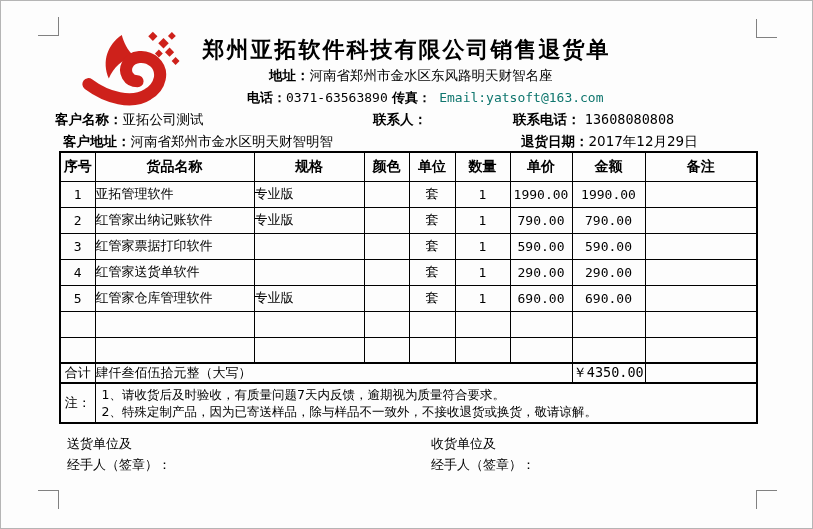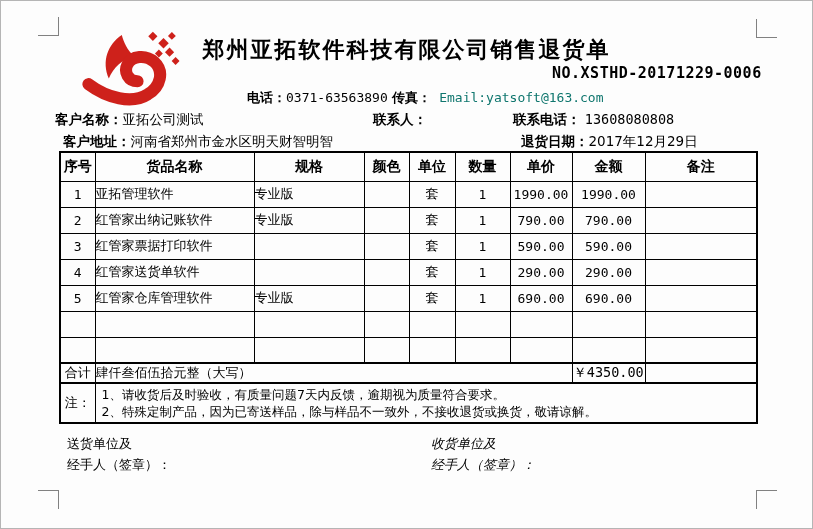--- a/index.html
+++ b/index.html
@@ -47,21 +47,21 @@
   thead th { height:29px; font-size:14px; font-weight:bold; }
   .cell-left { text-align:left; }
   .row-total td { border-top:2px solid #000; height:19px; }
   .row-note td { border-top:2px solid #000; height:38px; }
   .note-content { text-align:left; padding:2px 6px; font-size:12.5px; line-height:17px; white-space:normal; }
   .note-line { white-space:nowrap; }
   .total-amt { font-size:13.5px; }
 
   .sig { position:absolute; top:432px; font-size:13px; line-height:21px; }
   .sig-left { left:66px; }
-  .sig-right { left:430px;font-style:italic; }
+  .sig-right { left:430px; }
 </style>
 </head>
 <body>
 
 <div class="page">
 
   <div class="mark mark-tl"></div>
   <div class="mark mark-tr"></div>
   <div class="mark mark-bl"></div>
   <div class="mark mark-br"></div>
@@ -76,22 +76,24 @@
         <rect x="81" y="20" width="6" height="6" transform="rotate(45 84 23)"></rect>
         <rect x="92" y="18" width="7" height="7" transform="rotate(45 95.5 21.5)"></rect>
         <rect x="99" y="28" width="6" height="6" transform="rotate(45 102 31)"></rect>
       </g>
       <path d="M8,56 C28,71 55,78 72,67 C86,59 90,42 79,32 C70,24 55,25 50,35 C46,43 51,53 61,53" fill="none" stroke="#ce211b" stroke-width="13" stroke-linecap="round"></path>
     </svg>
   </div>
 
   <div class="title">郑州亚拓软件科技有限公司销售退货单</div>
 
-
-  <div class="doc-no mono">NO.XSTHD-20171229-0006</div>
+  <div class="addr-line">
+    <span class="lbl">地址：</span><span>河南省郑州市金水区东风路明天财智名座</span>
+  </div>
+
 
   <div class="tel-line">
     <span class="lbl">电话：</span><span class="mono">0371-63563890</span>
     <span class="lbl">传真：</span>&nbsp;
     <span class="email mono">Email:yatsoft@163.com</span>
   </div>
 
   <div class="cust-row-a">
     <span class="cust-lbl">客户名称：</span><span>亚拓公司测试</span>
     <span class="fld-contact"><span class="cust-lbl">联系人：</span><span></span></span>

